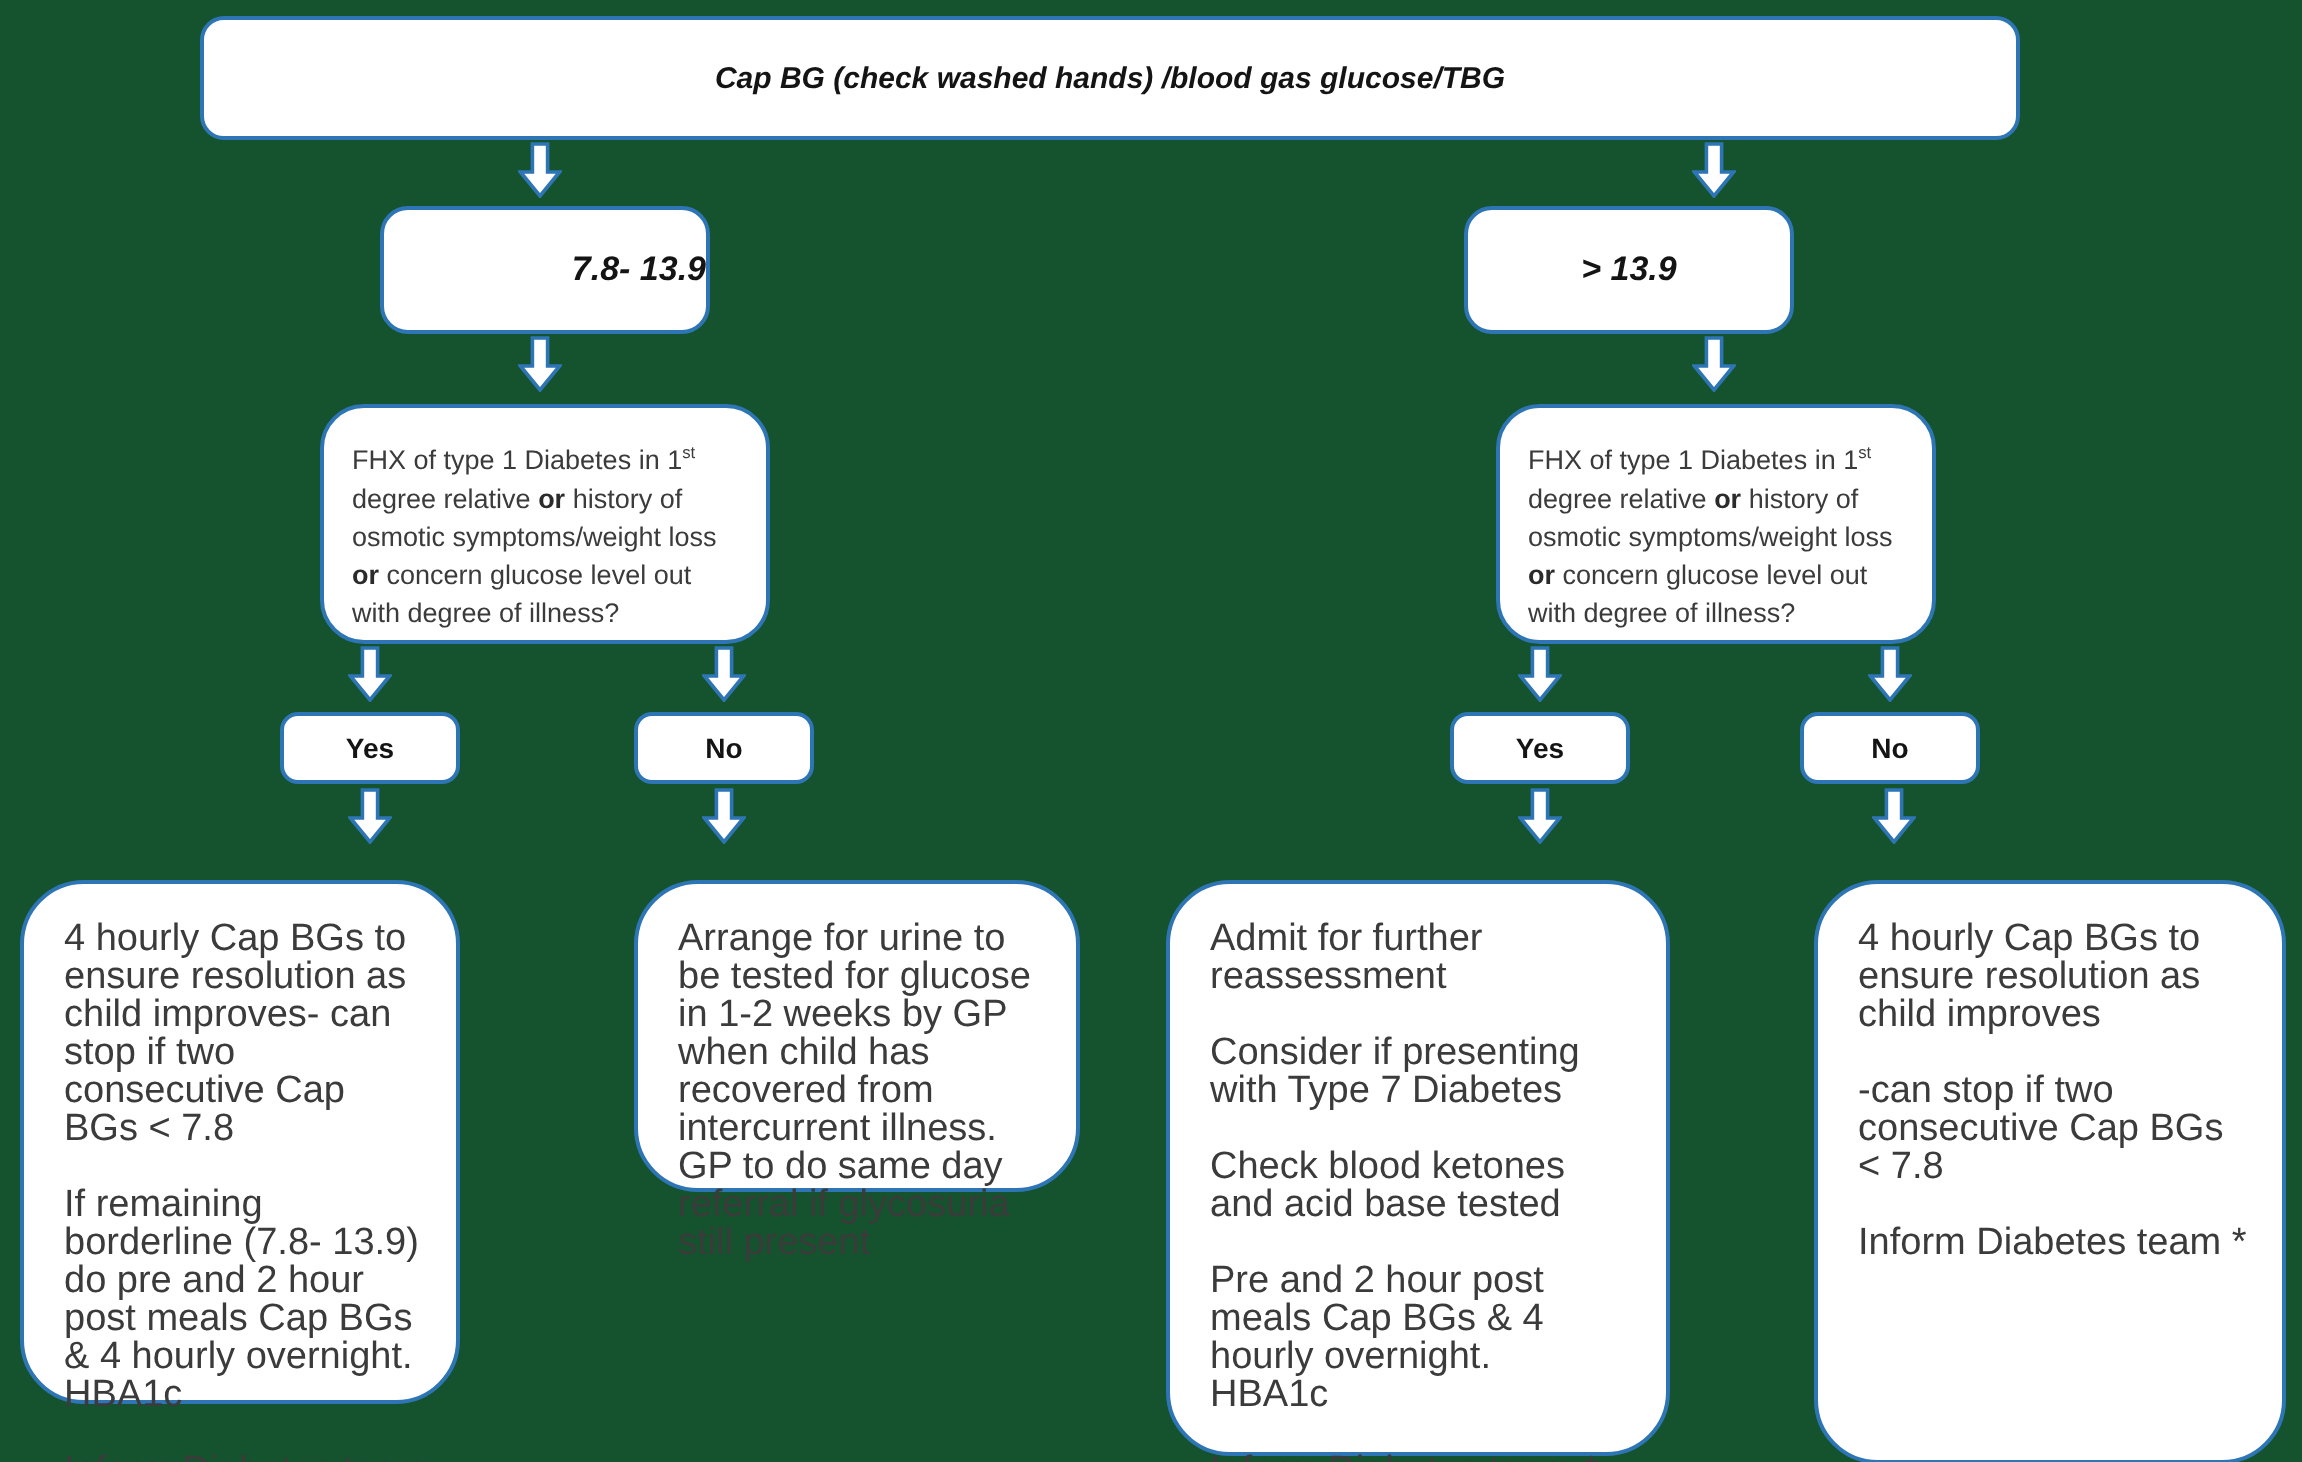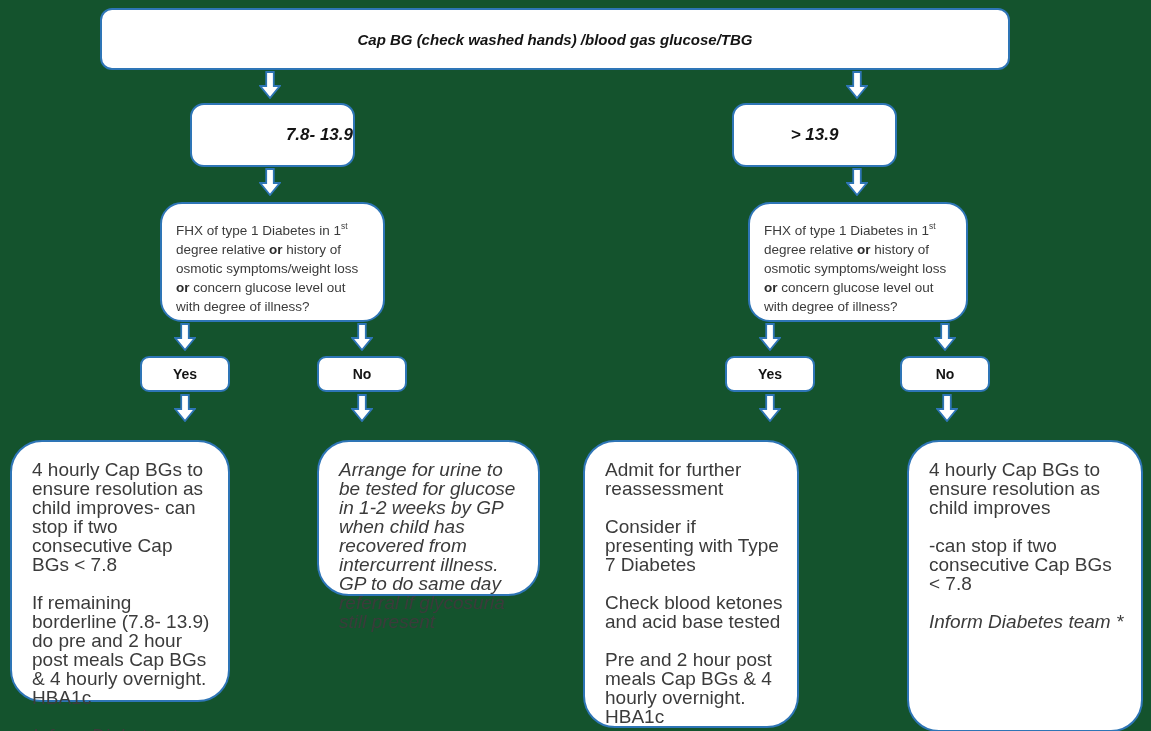--- a/index.html
+++ b/index.html
@@ -58,24 +58,24 @@
   .yn-yes-right { left: 725px; }
   .yn-no-right  { left: 900px; }
   .outcome-box {
     top: 424px;
     border-radius: 32px;
     padding: 18px 14px 12px 20px;
     font-size: 19px; line-height: 19px; margin-top: 16px;
   }
   .outcome-1 { left: 10px;  width: 220px; height: 262px; }
   .outcome-2 { left: 317px; width: 223px; height: 156px; }
-  .outcome-3 { left: 583px; width: 216px; height: 288px; }
+  .outcome-3 { left: 583px; width: 252px; height: 288px; }
   .outcome-4 { left: 907px; width: 236px; height: 292px; }
   .para { margin: 0 0 19px 0; white-space: pre-line; }
-  .para:last-child { margin-bottom: 0; font-style: italic; }
+  .para:last-child { margin-bottom: 0; }
   .arrow { position: absolute; width: 22px; height: 28px; }
 </style>
 </head>
 <body>
 
 <div class="canvas">
 
   <div class="node center title-box">
     <span>Cap BG (check washed hands) /blood gas glucose/TBG</span>
   </div>

